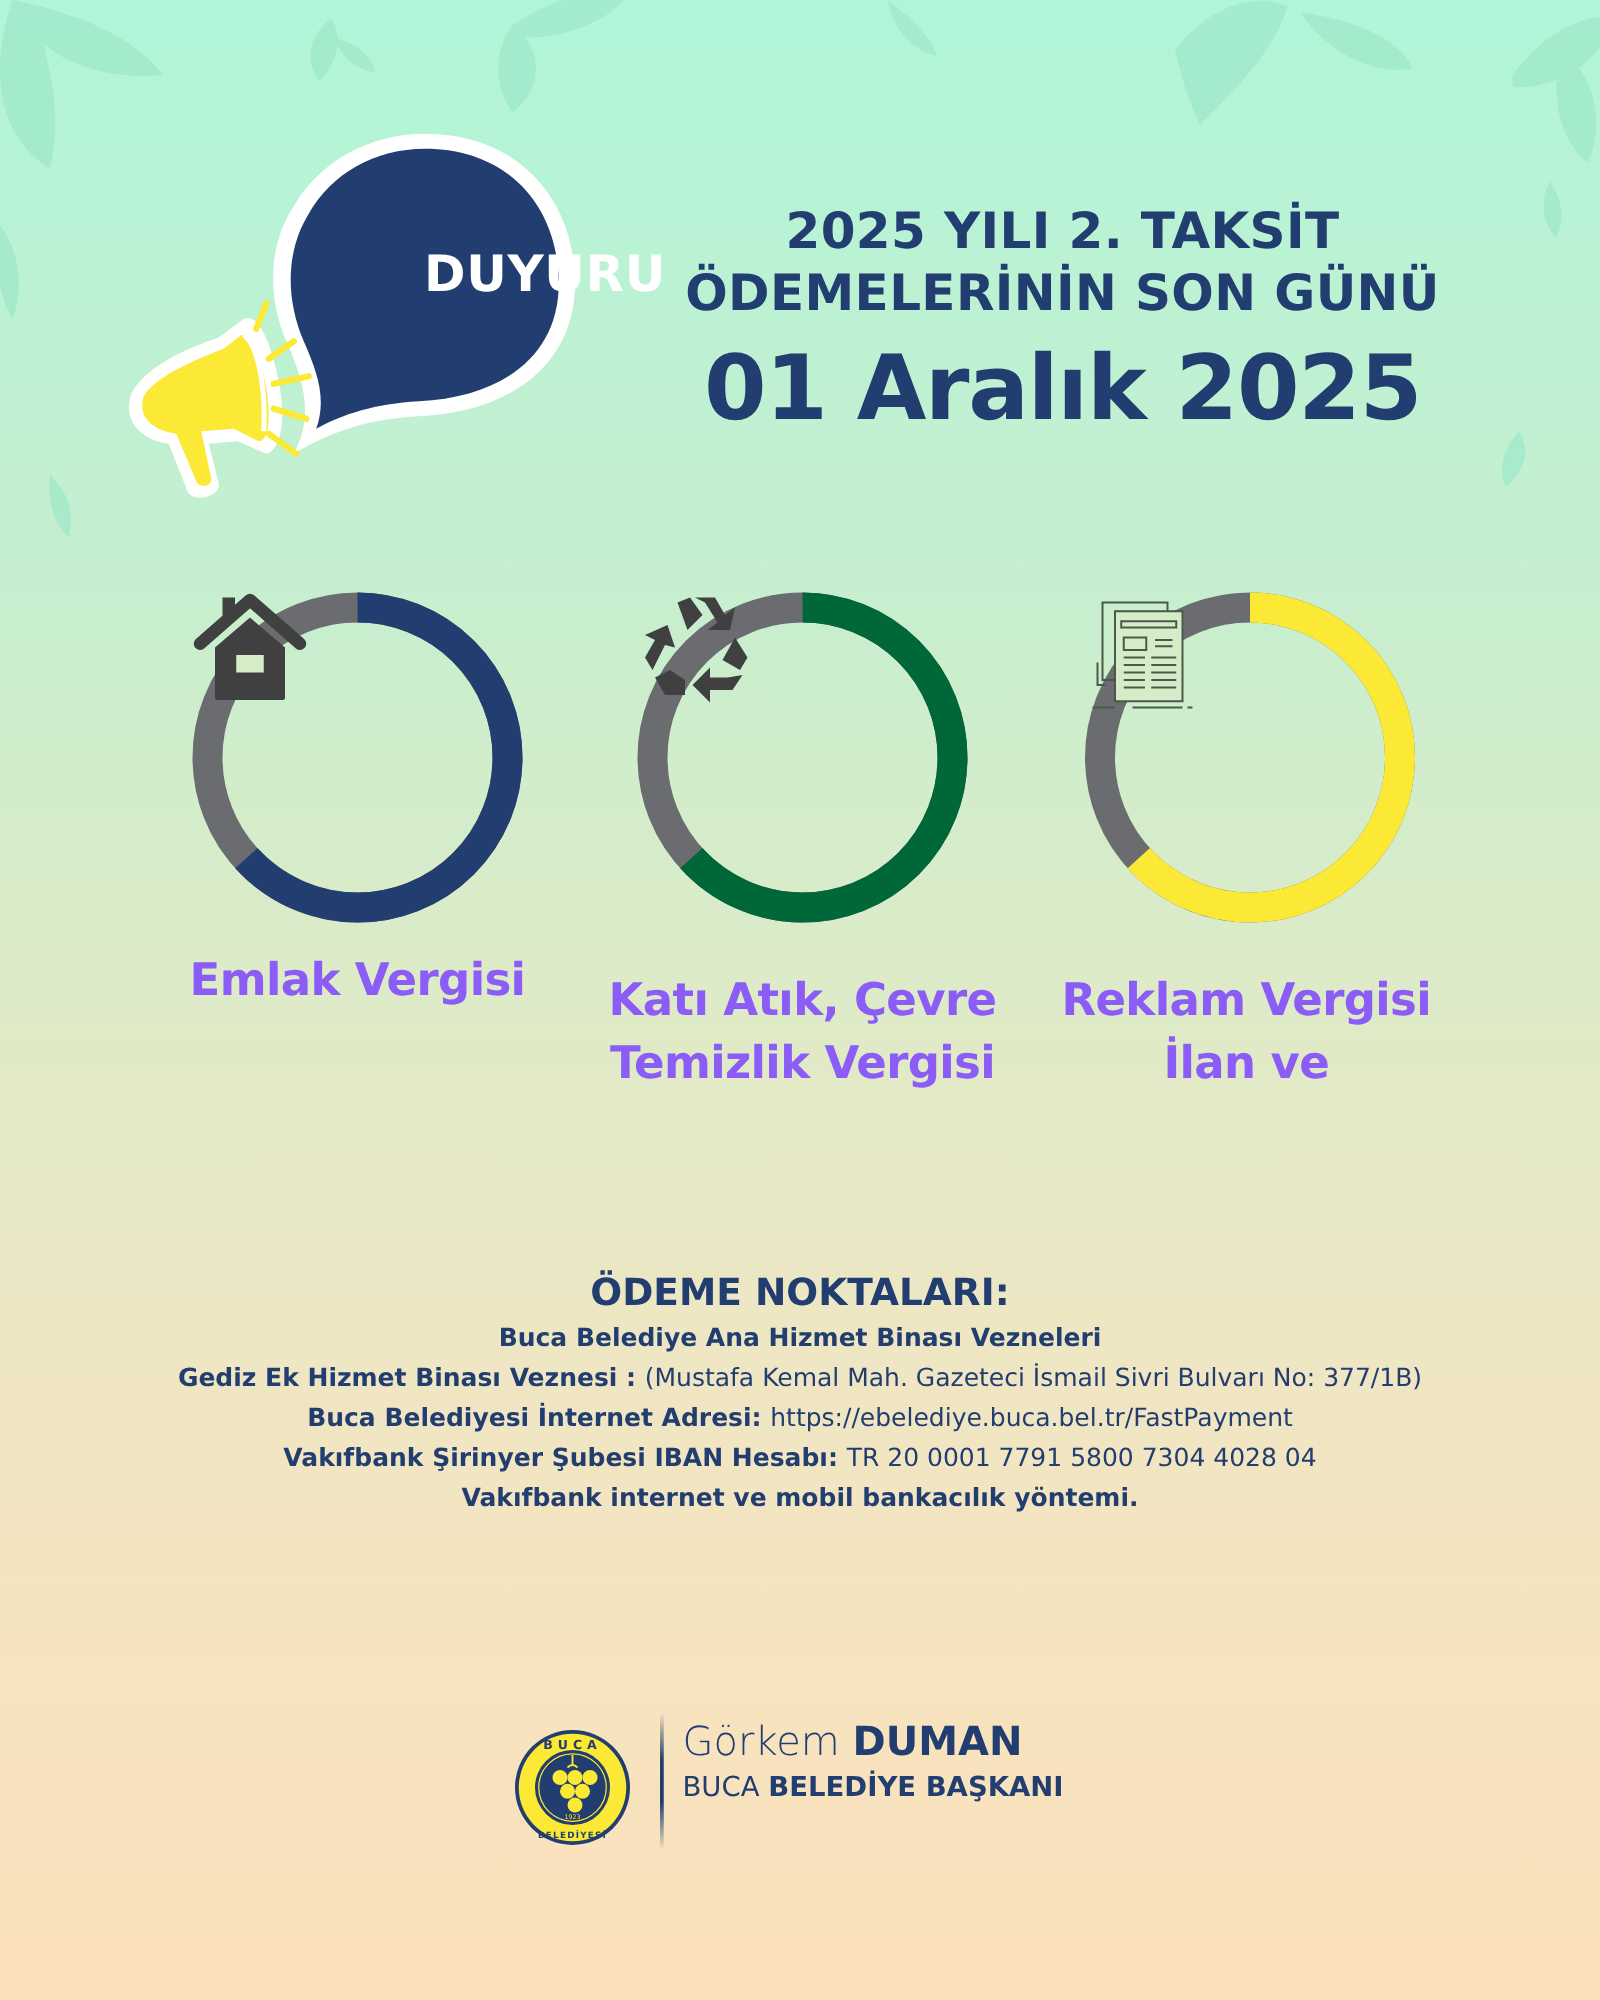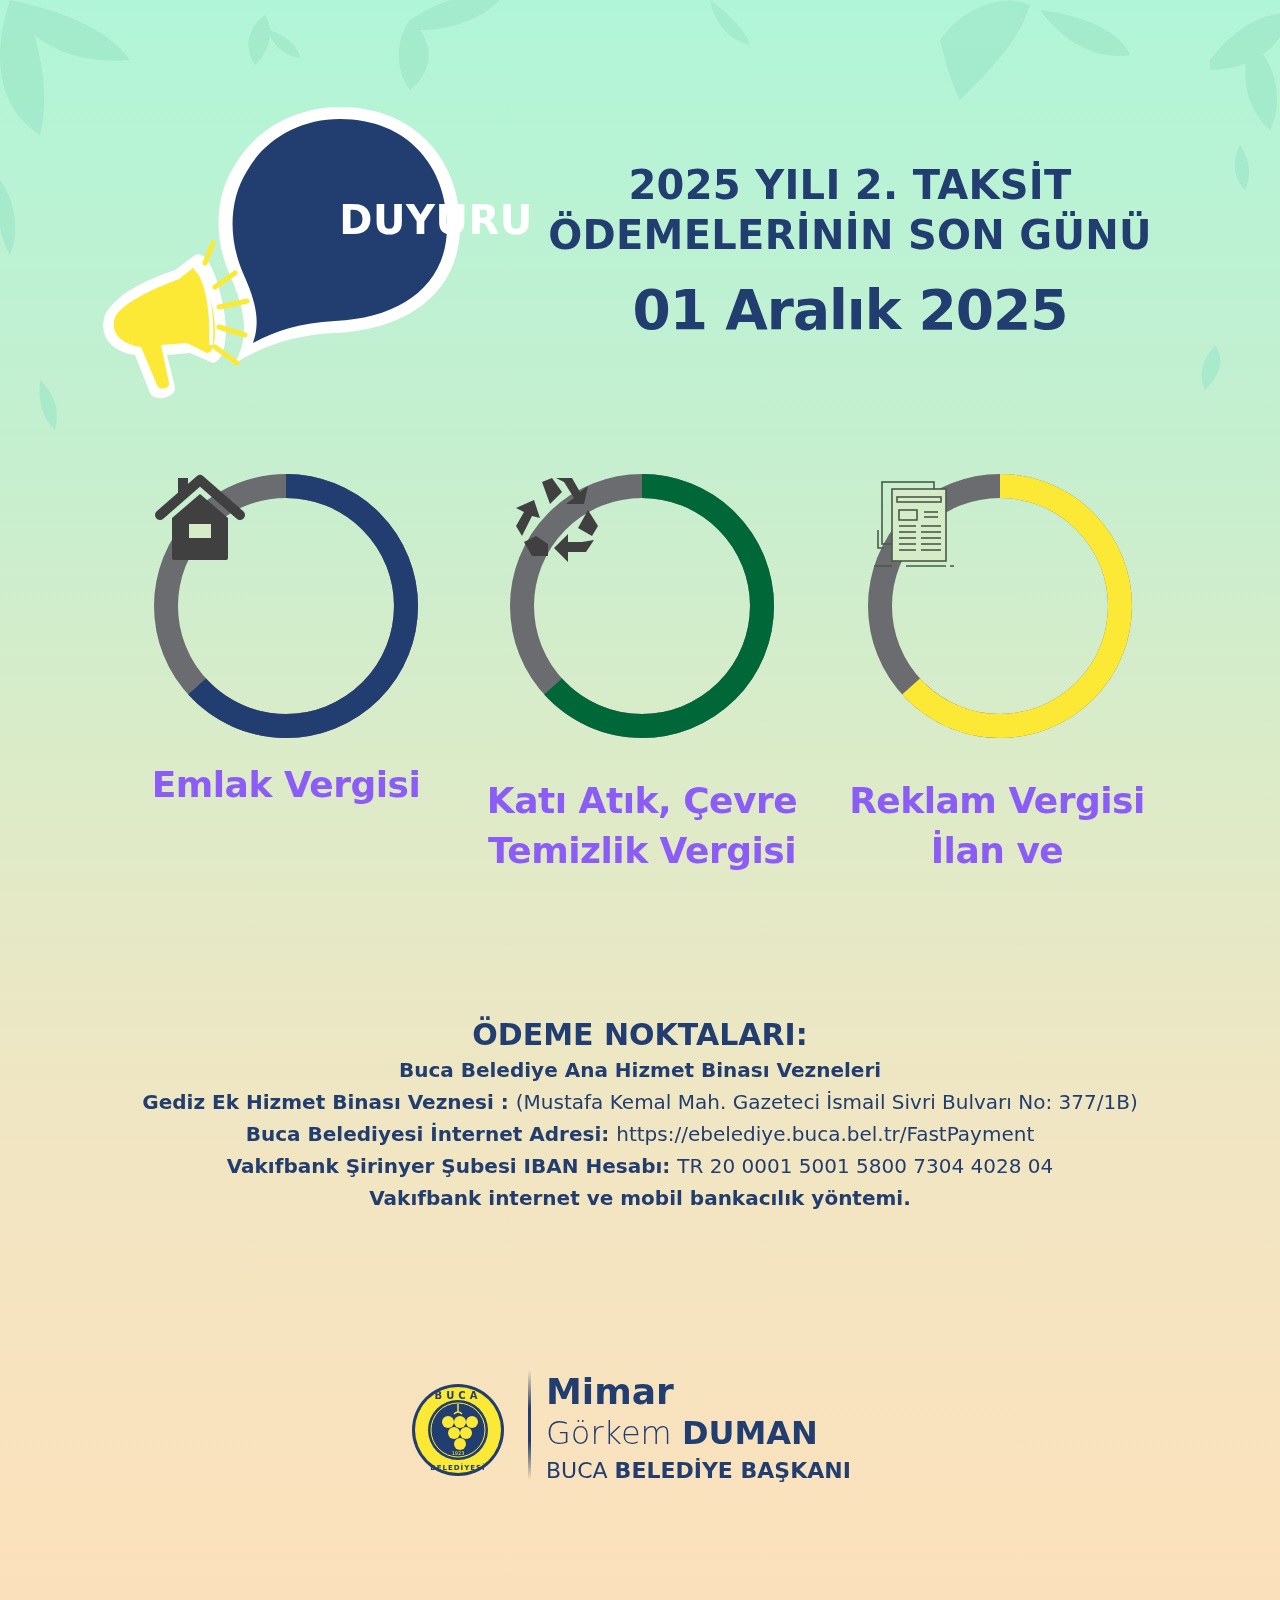--- a/index.html
+++ b/index.html
@@ -16,21 +16,21 @@
   .announce { left: 95px; top: 105px; width: 380px; height: 310px; }
   .bubble-text {
     position: absolute; left: 230px; top: 92px; width: 222px; text-align: center;
     color: #ffffff; font-weight: 900; font-size: 40px; letter-spacing: 0.5px;
     font-family: "DejaVu Sans", sans-serif;
   }
 
   
   .headline { left: 520px; top: 160px; width: 660px; text-align: center; }
   .hl-1, .hl-2 { font-size: 40px; font-weight: 700; line-height: 50px; letter-spacing: 0.3px; font-family: "DejaVu Sans", sans-serif; }
-  .hl-date { font-size: 55px; font-weight: 900; line-height: 88px; margin-top: 6px; font-family: "DejaVu Sans", sans-serif; letter-spacing: -1px; }
+  .hl-date { font-size: 72px; font-weight: 900; line-height: 88px; margin-top: 6px; font-family: "DejaVu Sans", sans-serif; letter-spacing: -1px; }
 
   
   .ring-wrap { position: absolute; top: 470px; width: 272px; height: 272px; }
   .ring-wrap svg { position: absolute; left: 0; top: 0; }
   .ring-icon { position: absolute; left: 86px; top: 86px; width: 100px; height: 100px; }
   .tax-label {
     position: absolute; top: 768px; width: 360px; text-align: center;
     font-family: "DejaVu Sans", sans-serif; font-weight: 900; font-size: 36px;
     line-height: 50px; letter-spacing: -0.5px; color: #8b5cf6;
   }
@@ -183,21 +183,21 @@
   <div class="pay-line">
     <b>Buca Belediye Ana Hizmet Binası Vezneleri</b>
   </div>
   <div class="pay-line">
     <b>Gediz Ek Hizmet Binası Veznesi : </b><span class="val">(Mustafa Kemal Mah. Gazeteci İsmail Sivri Bulvarı No: 377/1B)</span>
   </div>
   <div class="pay-line">
     <b>Buca Belediyesi İnternet Adresi:  </b><span class="val">https://ebelediye.buca.bel.tr/FastPayment</span>
   </div>
   <div class="pay-line">
-    <b>Vakıfbank Şirinyer Şubesi IBAN Hesabı: </b><span class="val">TR 20 0001 5001 5800 7304 4028 04</span>
+    <b>Vakıfbank Şirinyer Şubesi IBAN Hesabı: </b><span class="val">TR 20 0001 7791 5800 7304 4028 04</span>
   </div>
   <div class="pay-line">
     <b>Vakıfbank internet ve mobil bankacılık yöntemi.</b>
   </div>
 </div>
 
 <div class="abs footer">
   <svg class="logo" viewBox="0 0 96 96">
     <circle cx="48" cy="48" r="46" fill="#223d6f"></circle>
     <circle cx="48" cy="48" r="43" fill="#fbe935"></circle>
@@ -211,17 +211,16 @@
         <circle cx="56" cy="51" r="6"></circle>
       <circle cx="50" cy="62" r="6"></circle>
     </g>
     <path d="M48,22 L48,30 M44,32 Q48,28 52,32" stroke="#fbe935" stroke-width="1.5" fill="none"></path>
     <text x="48" y="73" text-anchor="middle" font-size="5" fill="#fbe935" font-family="DejaVu Sans, sans-serif">1923</text>
     <text x="48" y="17" text-anchor="middle" font-size="10" font-weight="bold" fill="#223d6f" letter-spacing="4" font-family="DejaVu Sans, sans-serif">BUCA</text>
     <text x="48" y="88" text-anchor="middle" font-size="7" font-weight="bold" fill="#223d6f" letter-spacing="1" font-family="DejaVu Sans, sans-serif">BELEDİYESİ</text>
   </svg>
   <div class="divider"></div>
   <div class="name-block">
-    <div class="name-1">Mimar</div>
     <div class="name-2"><span class="light">Görkem </span><span class="bold">DUMAN</span></div>
     <div class="title-line"><span>BUCA </span><span class="bold">BELEDİYE BAŞKANI</span></div>
   </div>
 </div>
 
 </body></html>

